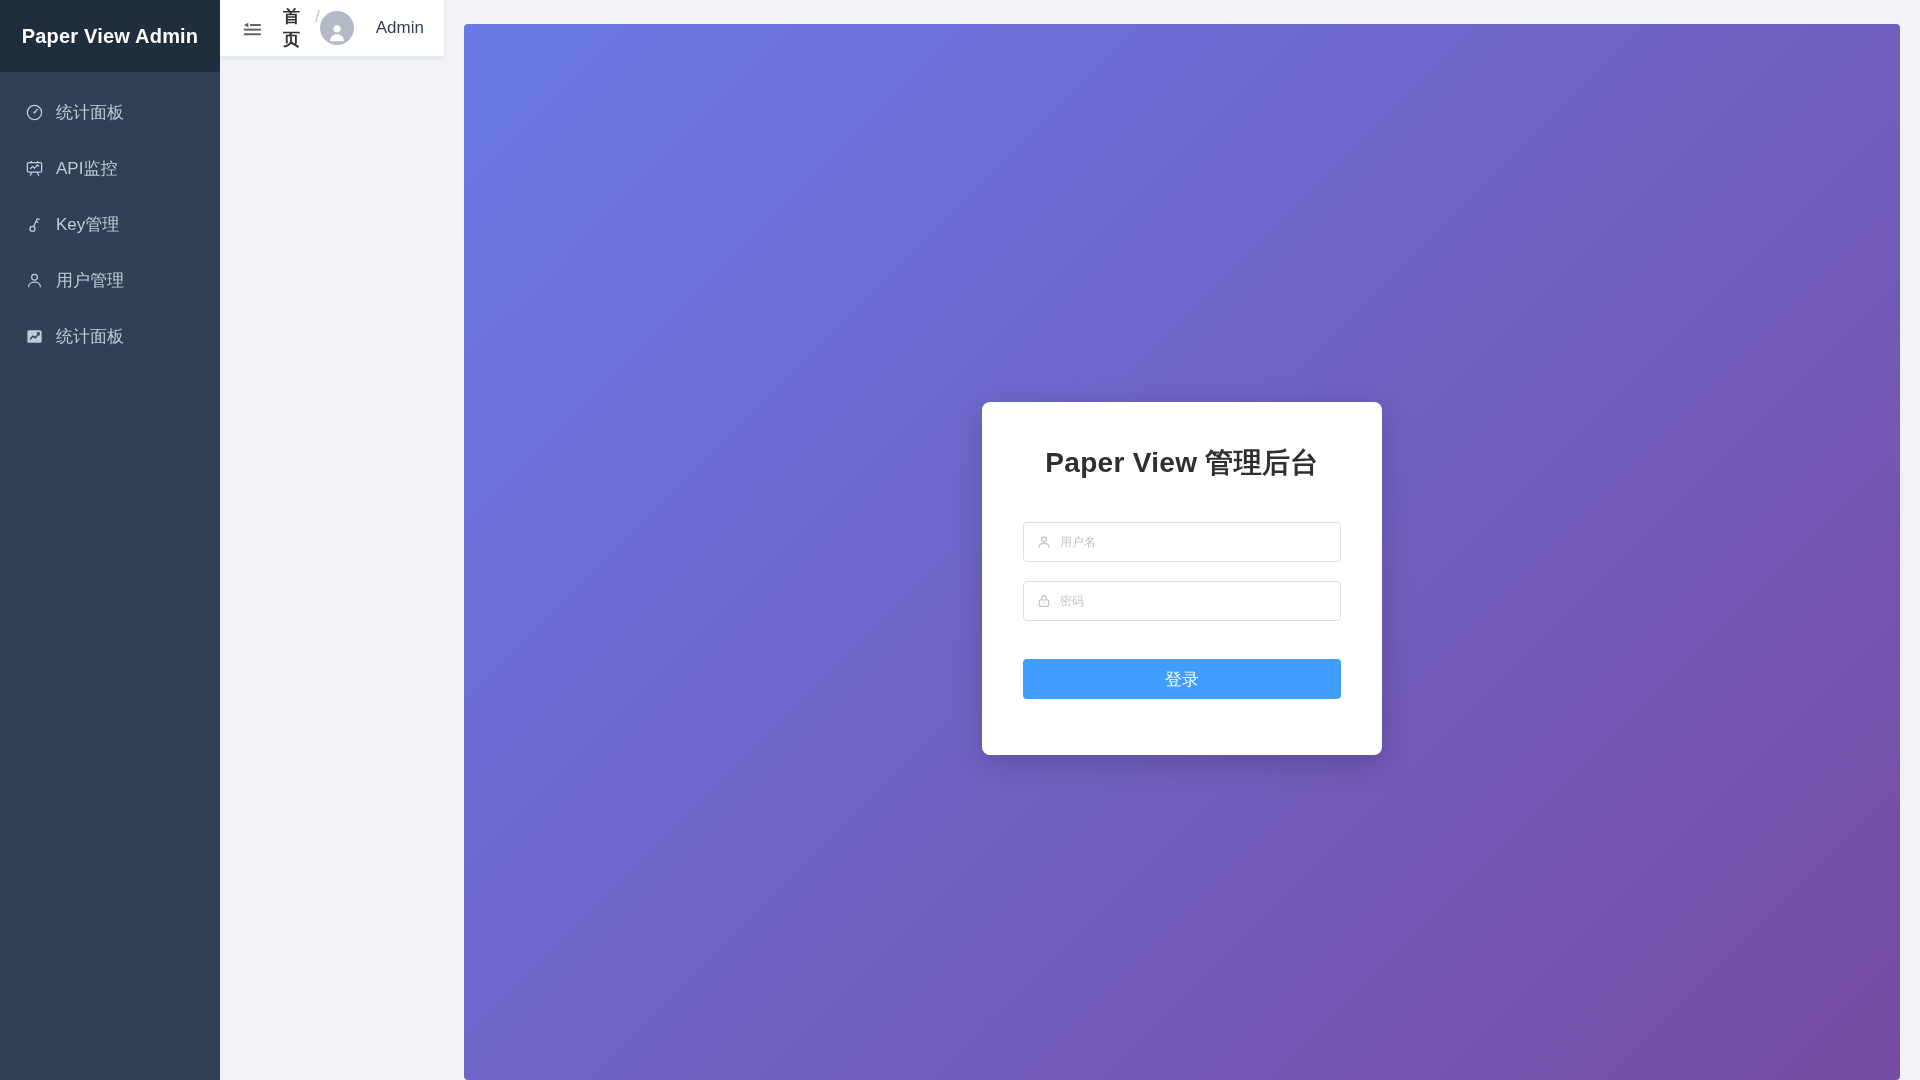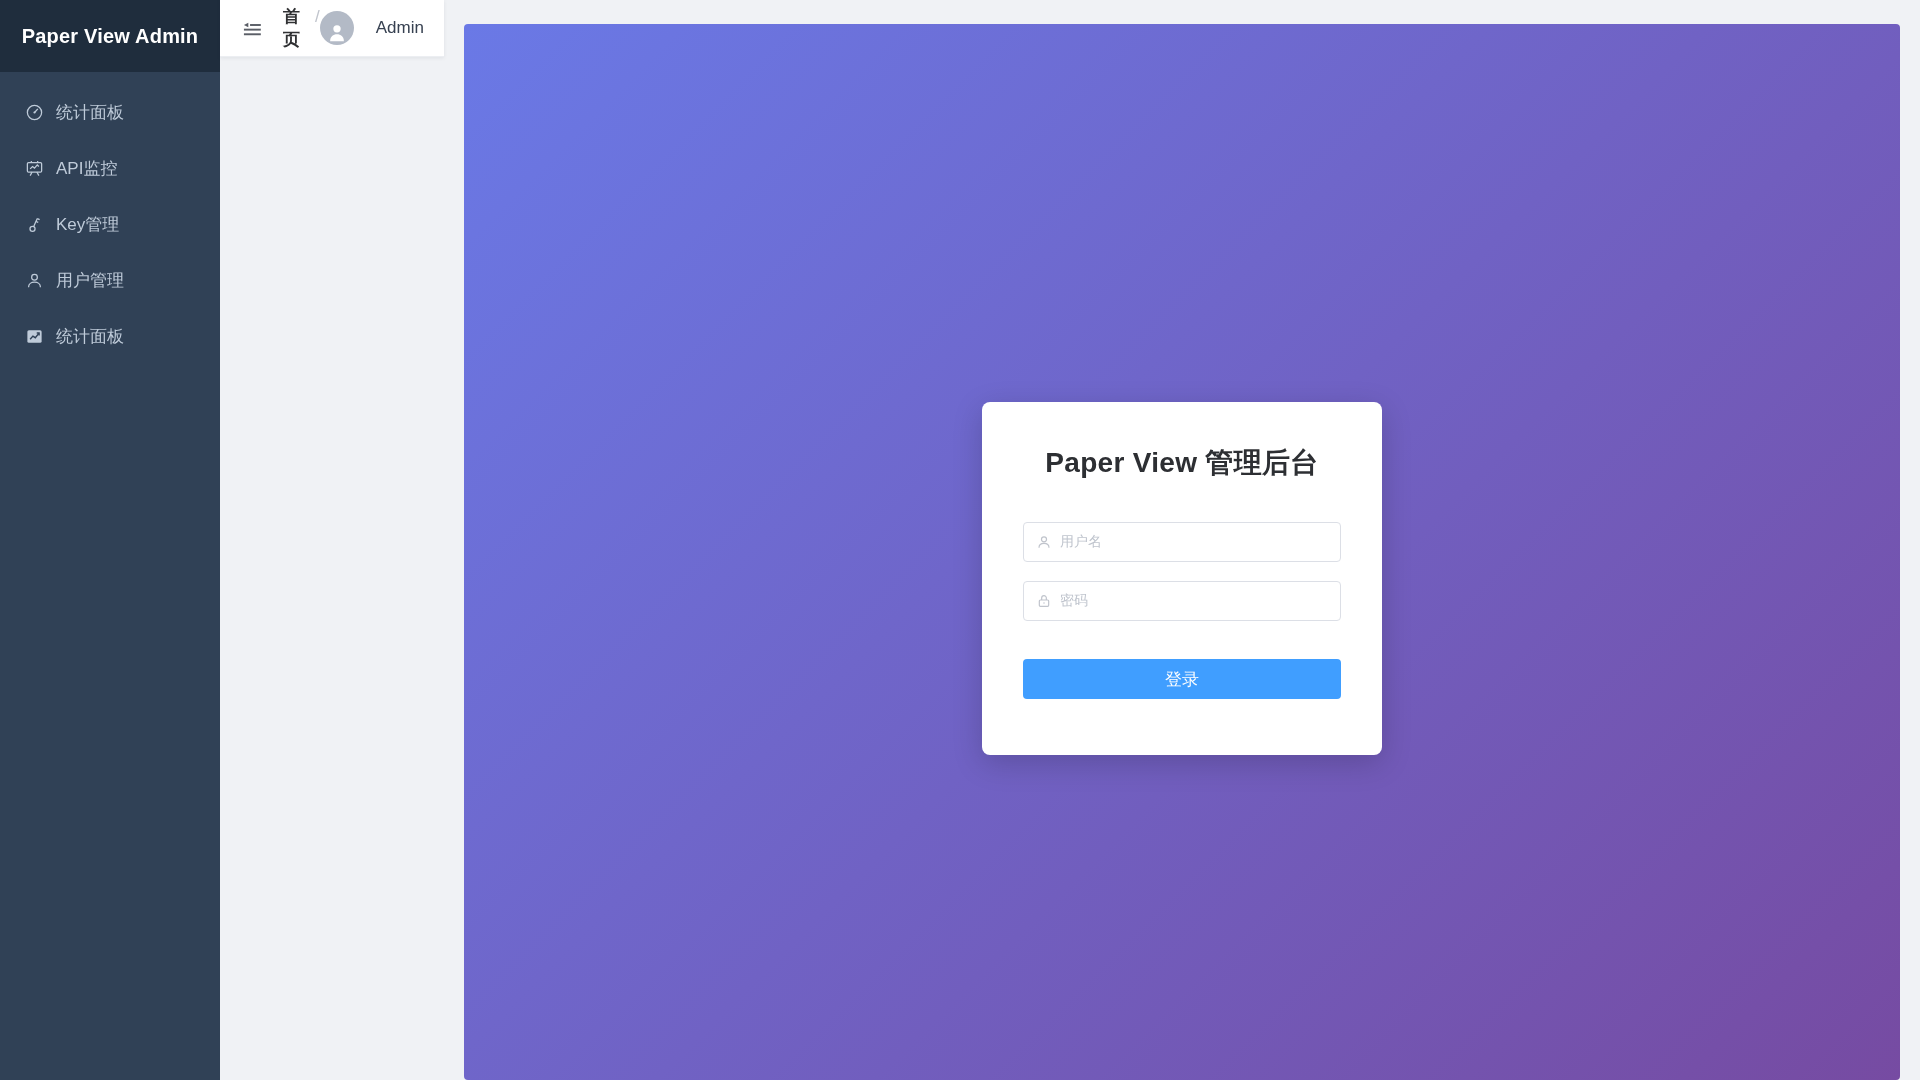--- a/index.html
+++ b/index.html
@@ -95,22 +95,22 @@
     margin-bottom:40px;letter-spacing:.3px;
   }
   .field{
     display:flex;align-items:center;height:40px;
     border:1px solid #dcdfe6;border-radius:4px;background:#fff;
     padding:0 12px;margin-bottom:19px;
   }
   .field .fi{width:16px;height:16px;margin-right:8px;flex:0 0 16px;}
   .field .fi svg{width:16px;height:16px;display:block;}
   .field input{
-    border:none;outline:none;flex:1;font-size:14px;color:#be185d;
-    font-family:Liberation Serif, serif;background:transparent;
+    border:none;outline:none;flex:1;font-size:12px;color:#be185d;
+    font-family:Liberation Sans, sans-serif;background:transparent;
   }
   .field input::placeholder{color:#bfc4cd;}
   .login-btn{
     width:100%;height:40px;margin-top:19px;border:none;border-radius:4px;
     background:var(--accent);color:#ffffff;font-size:17px;cursor:pointer;
     font-family:Liberation Mono, monospace;
   }
 </style>
 </head>
 <body>

